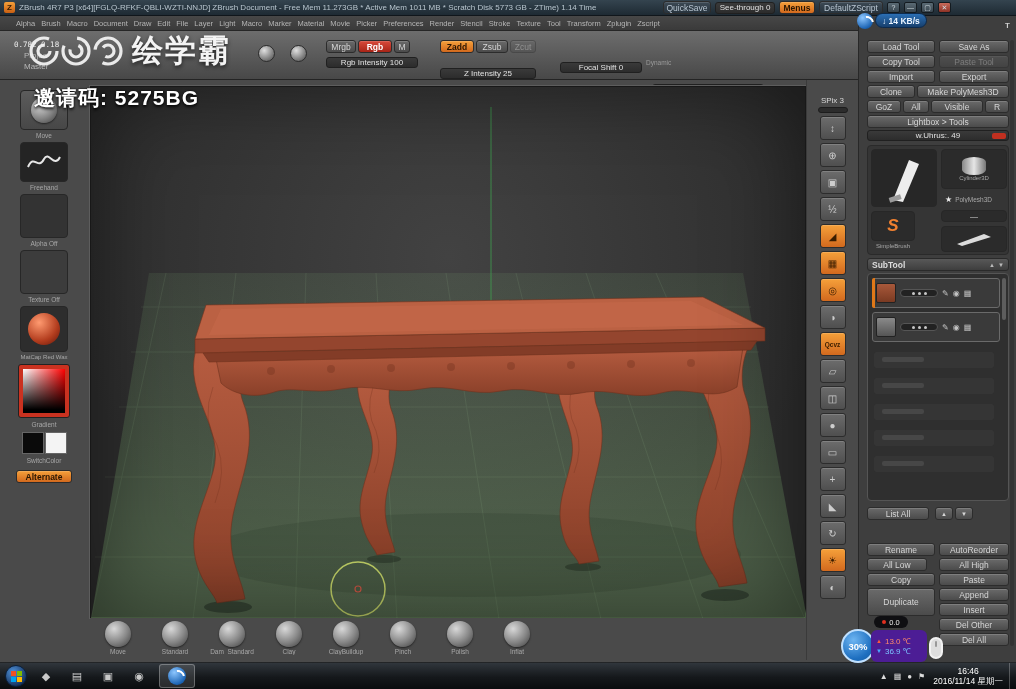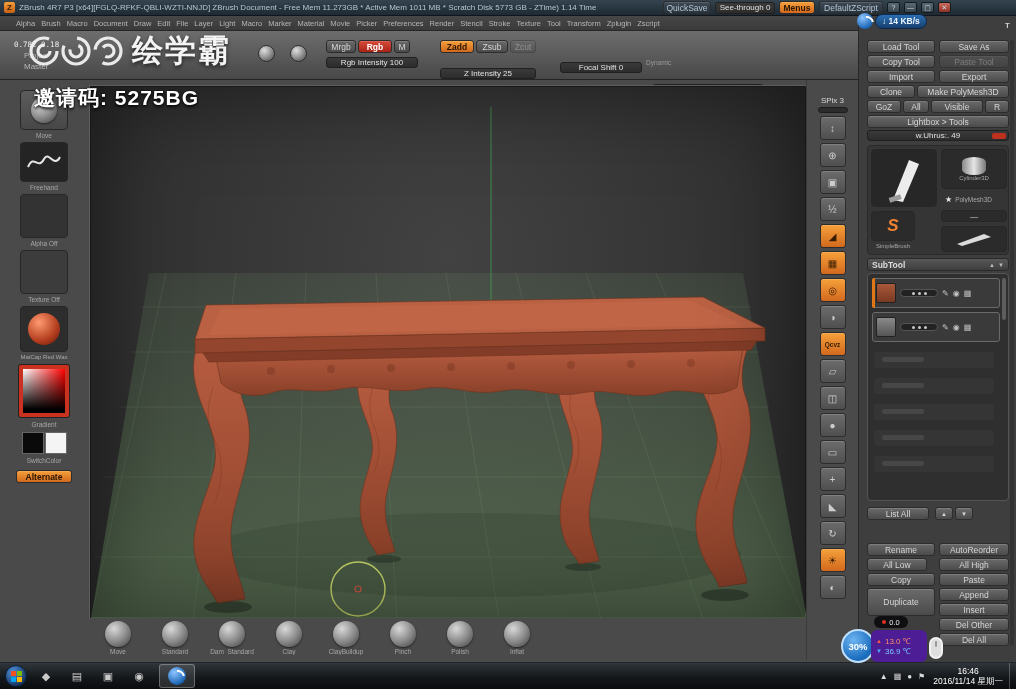--- a/index.html
+++ b/index.html
@@ -45,21 +45,21 @@
 .tbicon{width:24px;height:22px;border-radius:3px;display:flex;align-items:center;justify-content:center;font-size:11px;color:#c9c9c9;margin-left:7px}
 #activetile{width:36px;height:24px;margin-left:8px;background:rgba(255,255,255,.12);border:1px solid rgba(255,255,255,.28);border-radius:3px;display:flex;align-items:center;justify-content:center}
 .swirl{width:18px;height:18px;border-radius:50%;background:radial-gradient(circle at 35% 30%,#8cc6ff,#1c64b4 70%,#0f3e73);position:relative}
 .swirl:after{content:"";position:absolute;left:3px;top:3px;width:10px;height:10px;border:2px solid transparent;border-top-color:#fff;border-radius:50%;transform:rotate(35deg)}
 .trayicon{font-size:8px;color:#dcdcdc;margin-left:6px}
 #clock{margin-left:8px;text-align:center;color:#fff;font-size:8.5px;line-height:10px}
 #watermark{position:absolute;left:28px;top:28px;display:flex;align-items:center;gap:8px;z-index:60;pointer-events:none}
 #wmtitle{font-size:31px;font-weight:bold;color:#f4f4f4;text-shadow:0 2px 4px rgba(0,0,0,.65);letter-spacing:2px}
 #wmcode{position:absolute;left:34px;top:84px;font-size:21px;font-weight:bold;color:#fff;text-shadow:0 2px 3px rgba(0,0,0,.8),0 0 2px rgba(0,0,0,.9);z-index:60;letter-spacing:1px;pointer-events:none}
 .widget{position:absolute;z-index:70}
-#netwidget{left:857px;top:13px;display:flex;align-items:center;gap:2px}
+#netwidget{left:857px;top:13px;display:flex;gap:2px}
 #netpill{height:15px;padding:0 6px;background:linear-gradient(#2b6fb4,#173f6d);border:1px solid #0d2a4c;border-radius:8px;color:#eaf4ff;font-size:8.5px;display:flex;align-items:center;font-weight:bold}
 #battery{left:841px;top:629px;width:34px;height:34px;border-radius:50%;background:radial-gradient(circle at 35% 30%,#6db5f2,#1e6fc0 65%,#155a9e);border:2px solid #bfe0ff;color:#fff;font-size:9.5px;font-weight:bold;display:flex;align-items:center;justify-content:center}
 #counter{left:874px;top:616px;width:34px;height:12px;background:#0f0f12;border-radius:7px;color:#ececec;font-size:7.5px;display:flex;align-items:center;justify-content:center;gap:3px}
 #tempwidget{left:871px;top:630px;width:56px;height:28px;background:#4c1d95;border-radius:6px;padding:16px 5px;display:flex;flex-direction:column;justify-content:center;gap:1px}
 .temprow{font-size:8px;display:flex;align-items:center;gap:3px;line-height:9px}
 #mouse{left:929px;top:637px;width:14px;height:22px;border:2px solid #f2f2f2;border-radius:7px;background:rgba(250,250,250,.85)}
 #mouse:after{content:"";position:absolute;left:4px;top:2px;width:2px;height:6px;background:#999;border-radius:1px}
 .winflag{width:22px;height:22px;border-radius:50%;background:radial-gradient(circle at 35% 30%,#4e90d8,#16325c 75%);margin-left:5px;display:grid;grid-template-columns:5px 5px;grid-template-rows:5px 5px;gap:1px;align-content:center;justify-content:center;border:1px solid #0a1f3a}
 .winflag b:nth-child(1){background:#f25022}.winflag b:nth-child(2){background:#7fba00}.winflag b:nth-child(3){background:#00a4ef}.winflag b:nth-child(4){background:#ffb900}
 .hdrbtn{position:absolute;font-size:8px;color:#cfcfcf}

